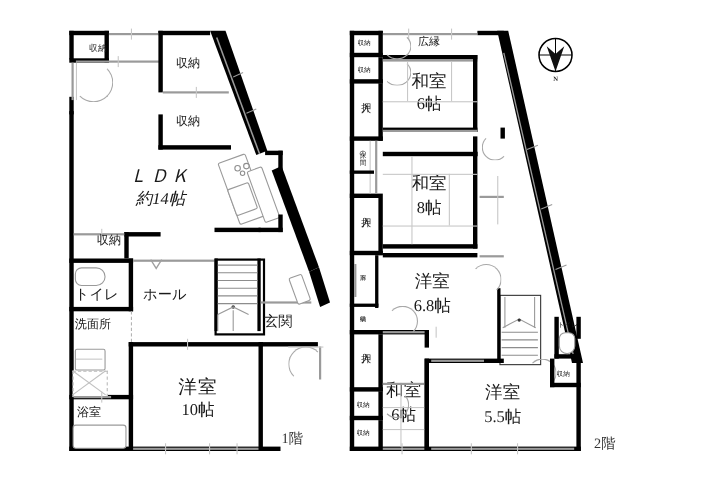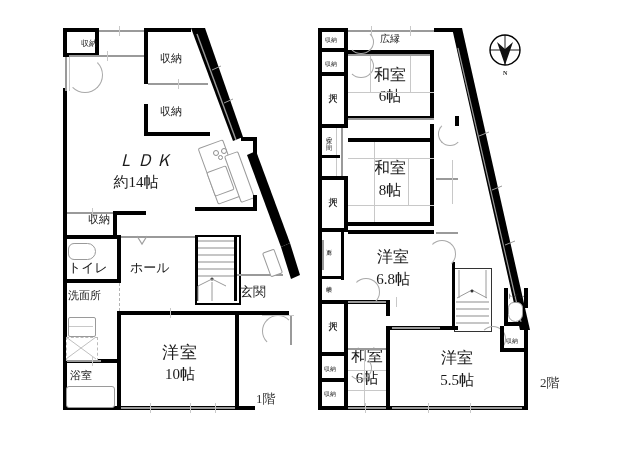--- a/index.html
+++ b/index.html
@@ -100,21 +100,21 @@
     <div class="box" style="left:218px;top:155px;width:3px;height:3px;border-radius:50%;"></div>
     <div class="fix" style="left:232px;top:152px;width:13px;height:48px;transform:rotate(-20deg);transform-origin:50% 50%;"></div>
 
     <div class="wall" style="left:241px;top:137px;width:16px;height:4px;"></div>
     <div class="wall" style="left:253px;top:137px;width:4px;height:18px;"></div>
     <div class="wall" style="left:235px;top:207px;width:22px;height:4px;"></div>
     <div class="wall" style="left:253px;top:195px;width:4px;height:16px;"></div>
     <div class="wall" style="left:195px;top:207px;width:42px;height:4px;"></div>
 
     <div class="lbl t-big ctr" style="left:146px;top:160px;font-style:italic;">ＬＤＫ</div>
-    <div class="lbl t-sub ctr" style="left:136px;top:182px;">約14帖</div>
+    <div class="lbl t-sub ctr" style="left:146px;top:182px;font-style:italic;">約14帖</div>
 
     <div class="wall" style="left:113px;top:211px;width:4px;height:24px;"></div>
     <div class="wall" style="left:113px;top:211px;width:33px;height:4px;"></div>
     <div class="twall" style="left:67px;top:212px;width:46px;height:2px;"></div>
     <div class="hair" style="left:92px;top:208px;width:1px;height:10px;"></div>
     <div class="lbl t-mid" style="left:88px;top:214px;">収納</div>
 
     <div class="wall" style="left:63px;top:235px;width:58px;height:4px;"></div>
     <div class="wall" style="left:117px;top:235px;width:4px;height:48px;"></div>
     <div class="wall" style="left:63px;top:279px;width:58px;height:4px;"></div>
@@ -324,21 +324,21 @@
     <div class="wall" style="left:504px;top:288px;width:4px;height:38px;"></div>
     <div class="wall" style="left:504px;top:322px;width:24px;height:4px;"></div>
     <div class="lbl t-xs" style="left:507px;top:293px;font-size:6px;">トイレ</div>
     <div class="fix" style="left:508px;top:302px;width:13px;height:18px;border-radius:7px 7px 9px 9px;"></div>
     <div class="lbl t-xs" style="left:506px;top:338px;font-size:6px;">収納</div>
     <div class="arc arc-tr" style="left:480px;top:326px;width:24px;height:24px;"></div>
     <div class="wall" style="left:500px;top:348px;width:28px;height:4px;"></div>
     <div class="wall" style="left:500px;top:326px;width:4px;height:26px;"></div>
     <div class="wall" style="left:524px;top:288px;width:4px;height:20px;"></div>
 
-    <div class="lbl t-floor" style="left:540px;top:376px;">2階</div>
+    <div class="lbl t-floor" style="left:540px;top:396px;">2階</div>
   </div>
 
   <div style="position:absolute;left:487px;top:32px;width:36px;height:36px;">
     <svg width="36" height="36" viewBox="0 0 36 36">
       <circle cx="18" cy="18" r="15" fill="#fff" stroke="#000" stroke-width="1.4"></circle>
       <path d="M18 3 L18 33" stroke="#000" stroke-width="0.9"></path>
       <path d="M3 18 L33 18" stroke="#000" stroke-width="0.9"></path>
       <path d="M10 10 L18 33 L26 10 L18 17 Z" fill="#111"></path>
     </svg>
   </div>

